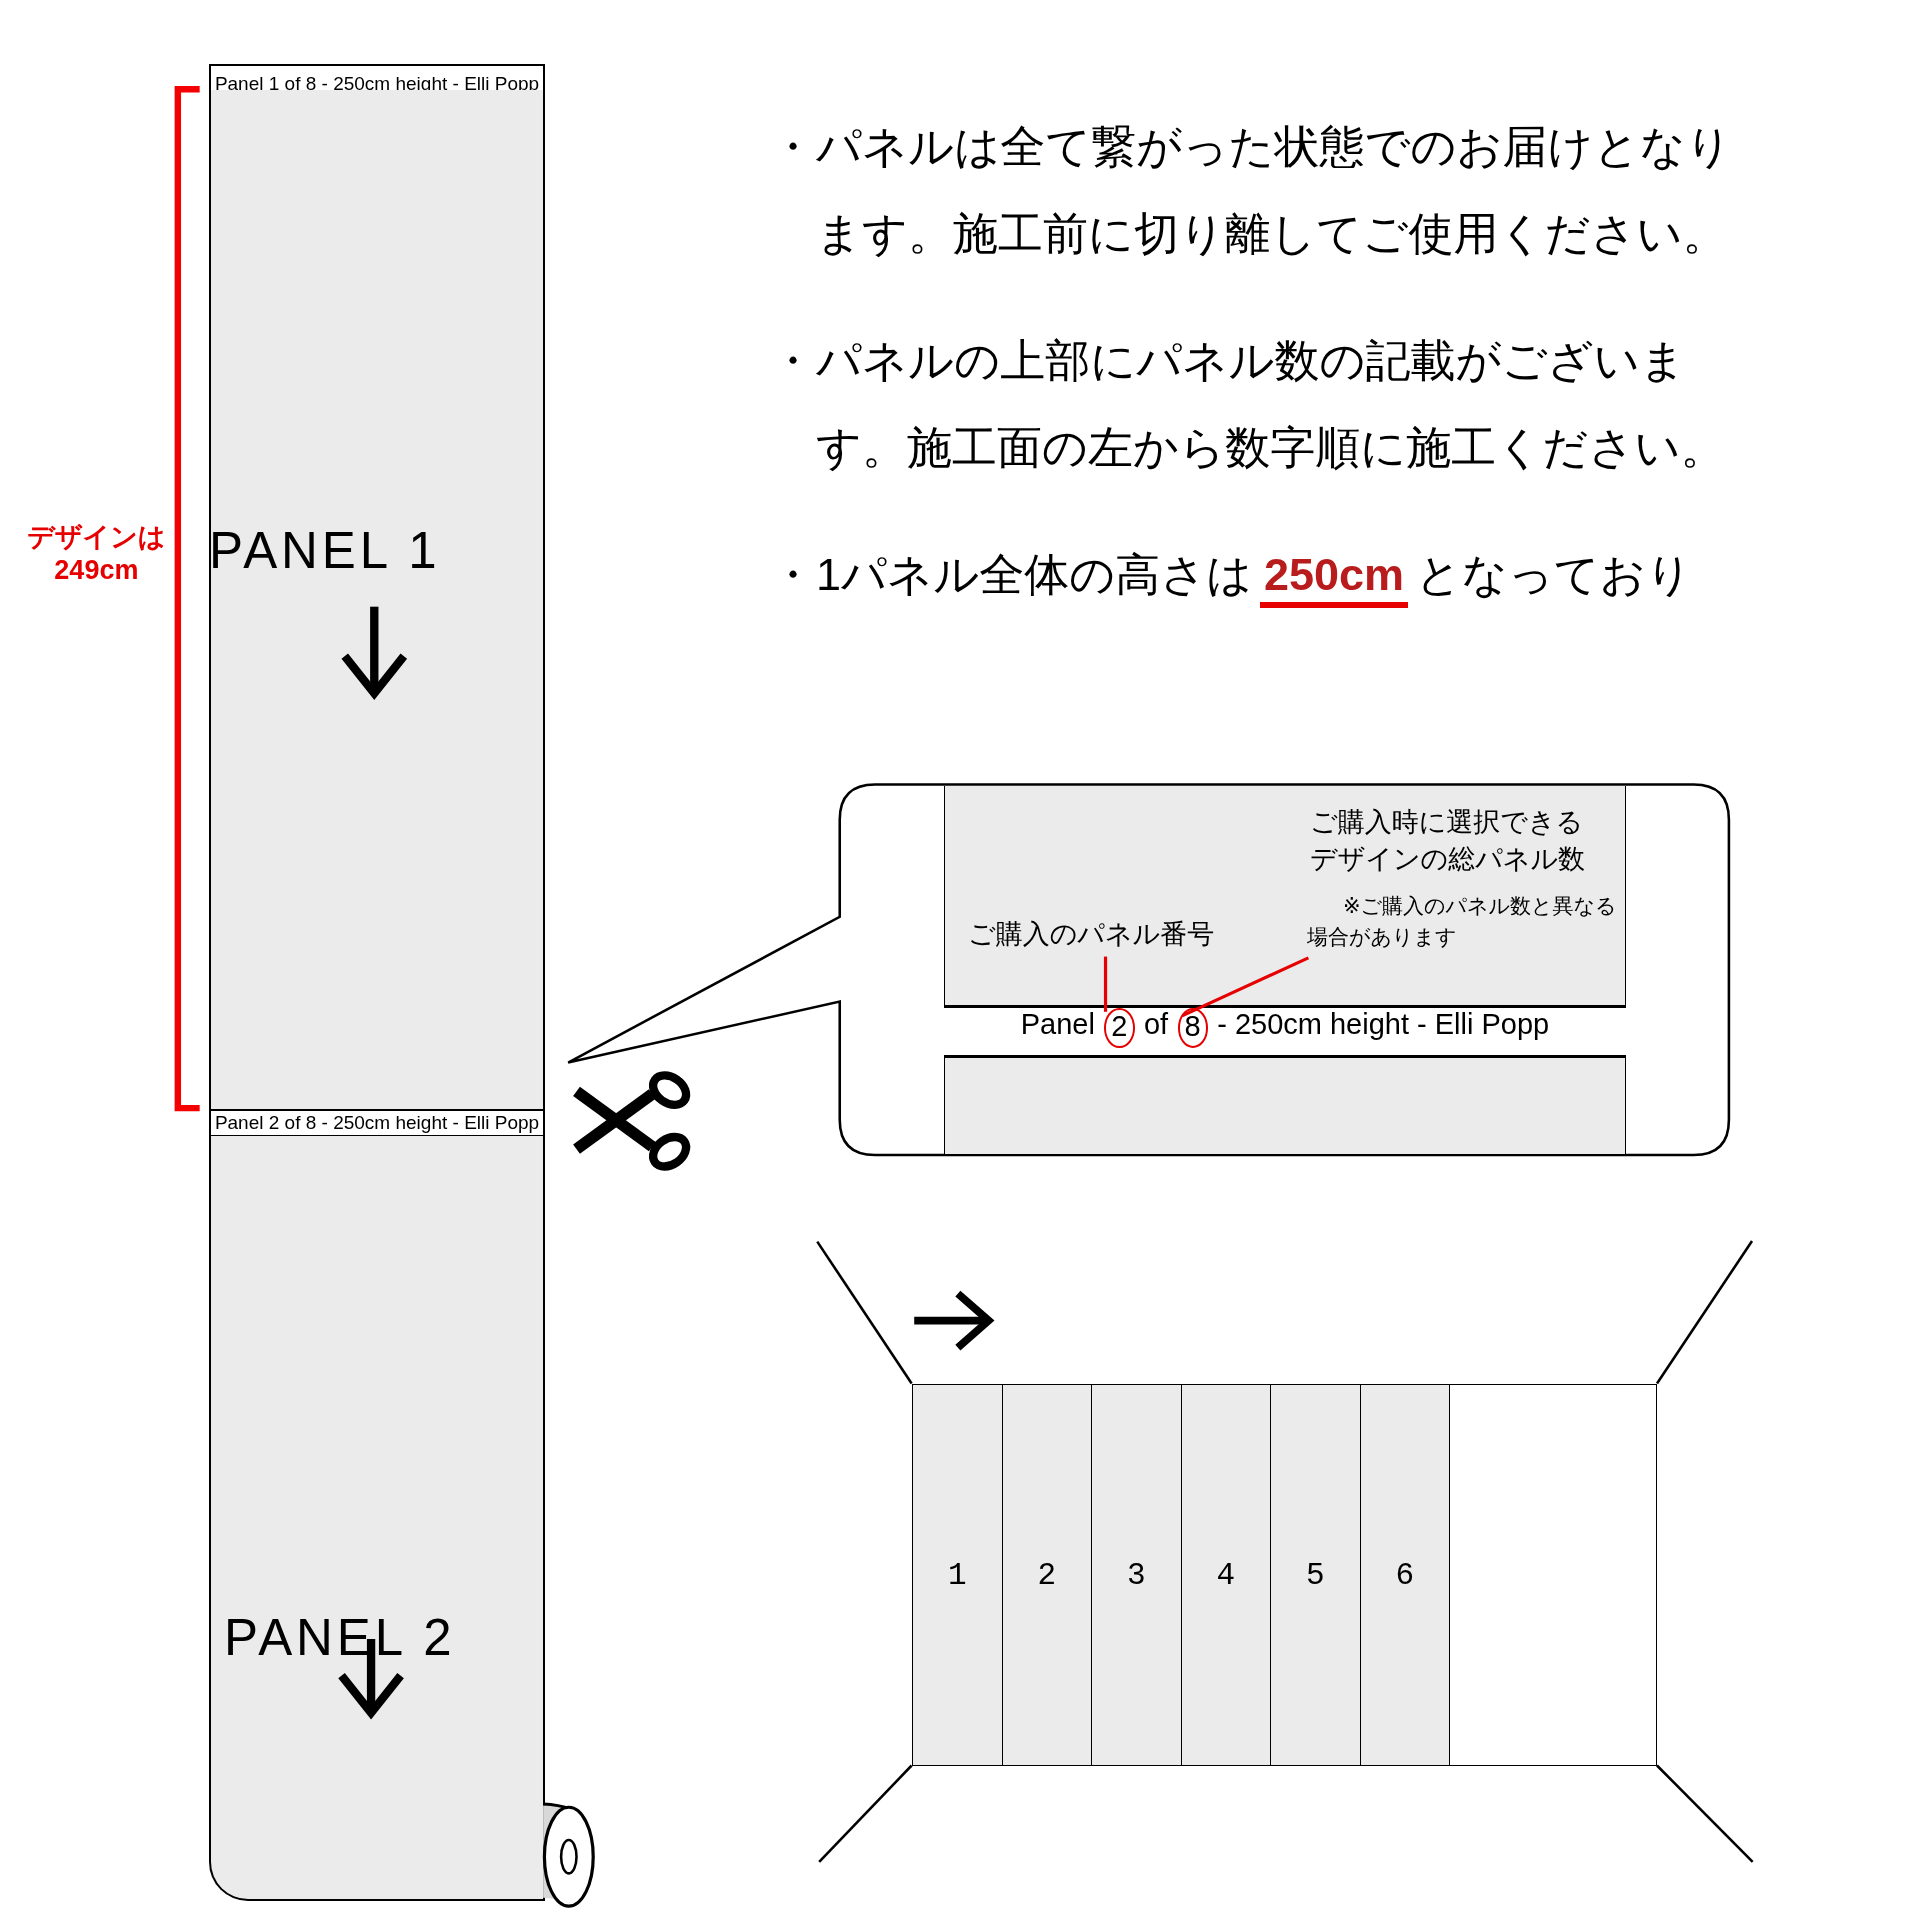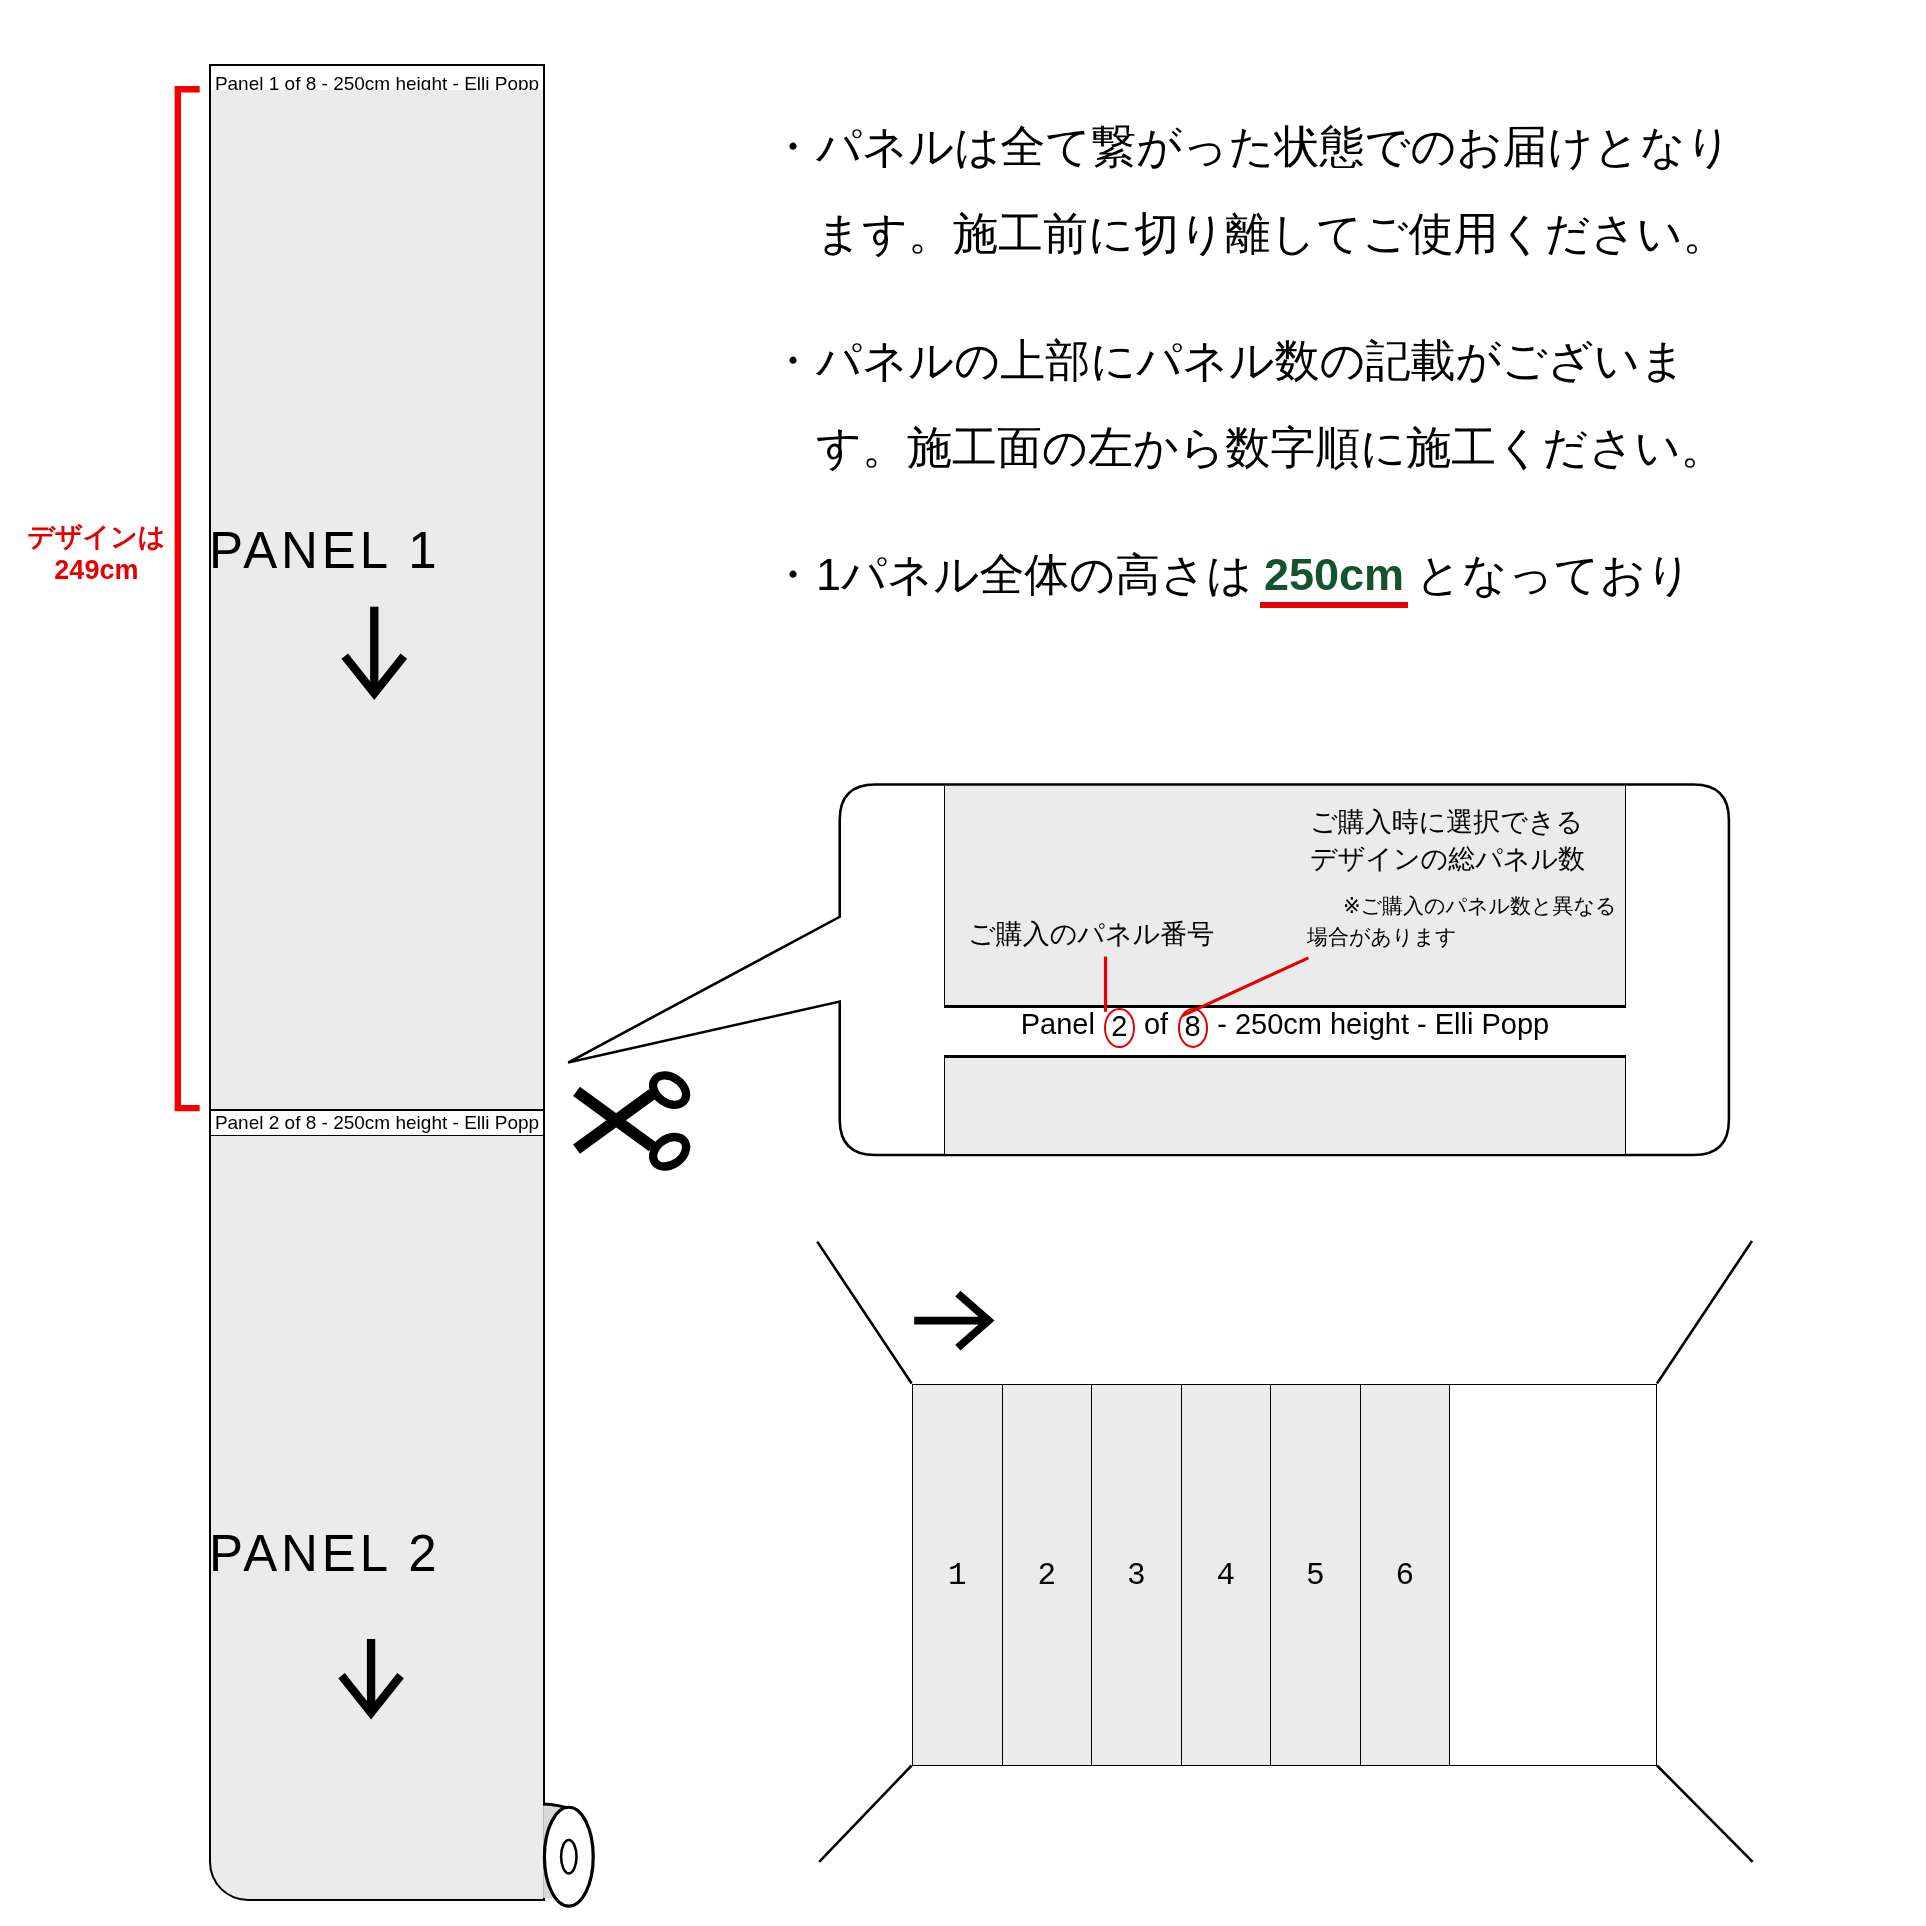--- a/index.html
+++ b/index.html
@@ -16,21 +16,21 @@
                 font-size:19px;letter-spacing:0px;}
   .panel-body{background:#ebebeb;border-left:2.6px solid #000;border-right:2.6px solid #000;}
   #panel2-body{border-bottom:2.6px solid #000;border-bottom-left-radius:39px;}
   .panel-label{width:336px;text-align:left;font-size:51px;letter-spacing:3.9px;}
   #design-note{width:180px;text-align:center;color:#e60000;font-weight:bold;font-size:27px;line-height:33px;}
 
   
   #bullets{left:770px;top:103px;width:1104px;font-size:45px;line-height:87px;}
   .bullet{display:flex;margin-bottom:40px;}
   .bullet-marker{width:46px;flex:none;}
-  .red-ul{color:#14532d;font-weight:bold;display:inline-block;line-height:1;
+  .red-ul{color:#b91c1c;font-weight:bold;display:inline-block;line-height:1;
           border-bottom:6.4px solid #e60000;padding:0 3.9px 5.1px 3.9px;margin:0 7.7px;}
 
   
   #callout-gray{left:944px;top:786px;width:682px;height:368px;background:#ebebeb;
                 border-left:1.9px solid #000;border-right:1.9px solid #000;}
   #callout-band{left:944px;top:1005px;width:682px;height:53px;background:#fff;
                 border-top:3.2px solid #000;border-bottom:3.2px solid #000;
                 display:flex;align-items:flex-start;justify-content:center;font-size:29px;white-space:pre;}
   .ring{border:2.6px solid #e60000;border-radius:50%;padding:0px 5.1px 2.6px 5.1px;margin:0 1.3px;display:inline-block;}
   .co-label{font-size:27px;}
@@ -55,21 +55,21 @@
     <span>Panel 1 of 8 - 250cm height - Elli Popp</span>
   </div>
   <div class="abs content panel-body" style="left:209px;top:90px;width:336px;height:1019px;"></div>
 
   <div class="abs content panel-header" style="left:209px;top:1109px;width:336px;height:28px;">
     <span>Panel 2 of 8 - 250cm height - Elli Popp</span>
   </div>
   <div class="abs content panel-body" id="panel2-body" style="left:209px;top:1136px;width:336px;height:765px;"></div>
 
   <div class="abs content panel-label" style="left:209px;top:521px;">PANEL 1</div>
-  <div class="abs content panel-label" style="left:209px;top:1524px;">PANEL 2</div>
+  <div class="abs content panel-label" style="left:209px;top:1608px;padding-left:15px;">PANEL 2</div>
 
   <div class="abs content" id="design-note" style="left:6.4px;top:521px;">
     <div>デザインは</div>
     <div>249cm</div>
   </div>
 
   <div class="abs content" id="bullets">
     <div class="bullet">
       <div class="bullet-marker">・</div>
       <div>

